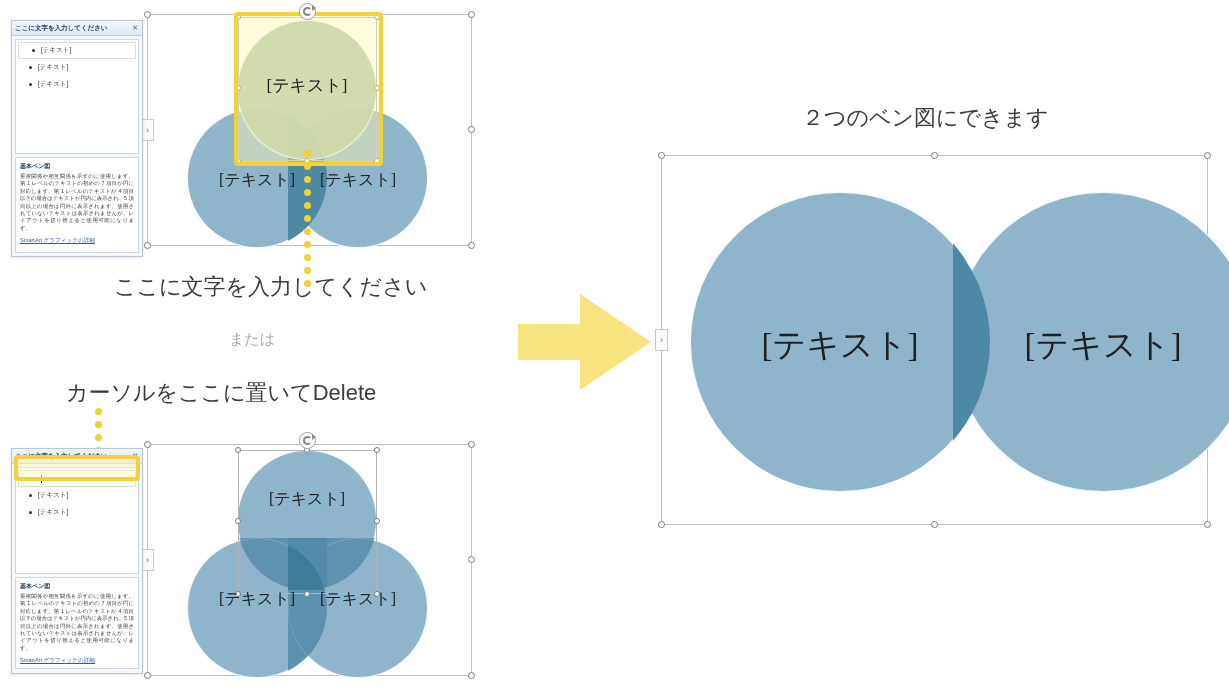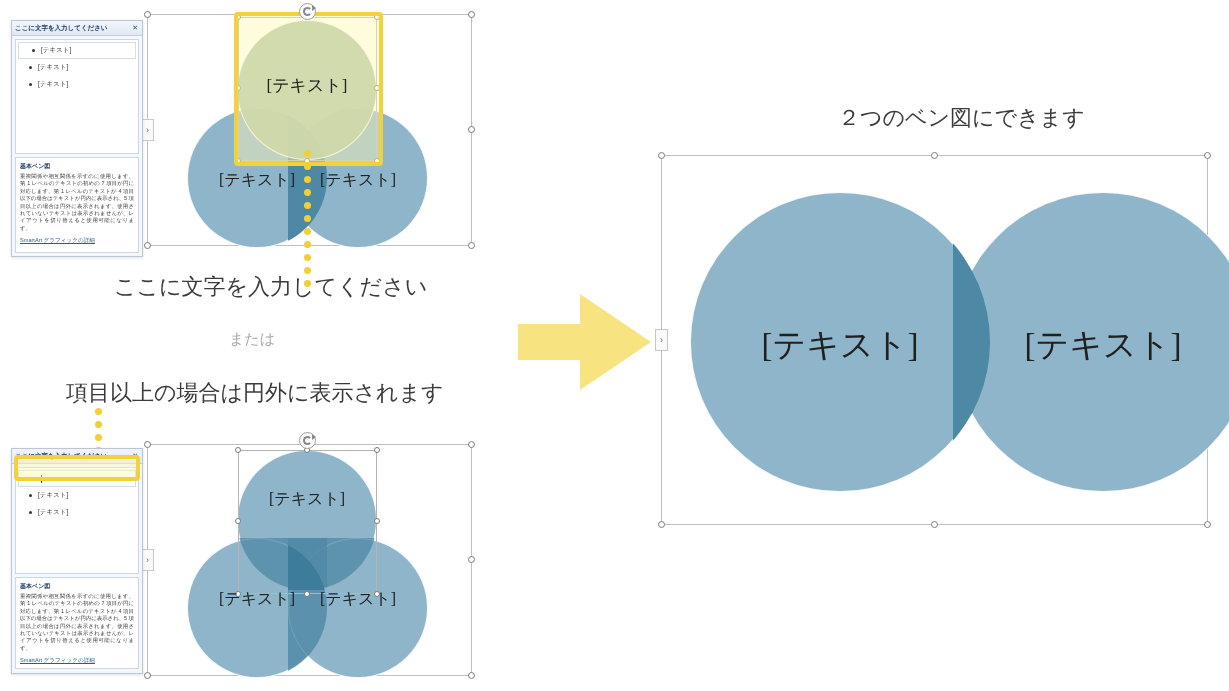--- a/index.html
+++ b/index.html
@@ -96,21 +96,21 @@
   
   .dotline{position:absolute;width:7px;}
   .dotline i{display:block;width:7px;height:7px;border-radius:50%;background:#f2cf32;margin-bottom:6px;}
 
   
   .cap{position:absolute;white-space:nowrap;}
   .cap-main{font-size:22px;color:#3b3b3b;}
   .cap-sub{font-size:15px;color:#a8a8a8;}
 
   
-  .rtitle{position:absolute;font-size:22px;color:#3b3b3b;white-space:nowrap;margin-left:36px;}
+  .rtitle{position:absolute;font-size:22px;color:#3b3b3b;white-space:nowrap;}
 
   
   .arrow{position:absolute;}
 </style>
 </head>
 <body>
 
 <div class="abs sa-frame" style="left:147px;top:14px;width:325px;height:232px;">
   <div class="handle h-tl"></div>
   <div class="handle h-tr"></div>
@@ -183,21 +183,21 @@
   </div>
   <div class="tp-desc" style="height:96px;">
     <h4>基本ベン図</h4>
     <p>重複関係や相互関係を示すのに使用します。第 1 レベルのテキストの初めの 7 項目が円に対応します。第 1 レベルのテキストが 4 項目以下の場合はテキストが円内に表示され、5 項目以上の場合は円外に表示されます。使用されていないテキストは表示されませんが、レイアウトを切り替えると使用可能になります。</p>
     <a class="tp-link" href="#">SmartArt グラフィックの詳細</a>
   </div>
 </div>
 
 <div class="cap cap-main" style="left:114px;top:272px;">ここに文字を入力してください</div>
 <div class="cap cap-sub" style="left:229px;top:330px;">または</div>
-<div class="cap cap-main" style="left:66px;top:378px;">項目以上の場合は円外に表示されます</div>
+<div class="cap cap-main" style="left:66px;top:378px;">カーソルをここに置いてDelete</div>
 
 <div class="dotline" style="left:95px;top:408px;">
   <i></i>
     <i></i>
     <i></i>
     <i></i>
     <i></i>
 </div>
 
 <div class="abs sa-frame" style="left:147px;top:444px;width:325px;height:232px;">

